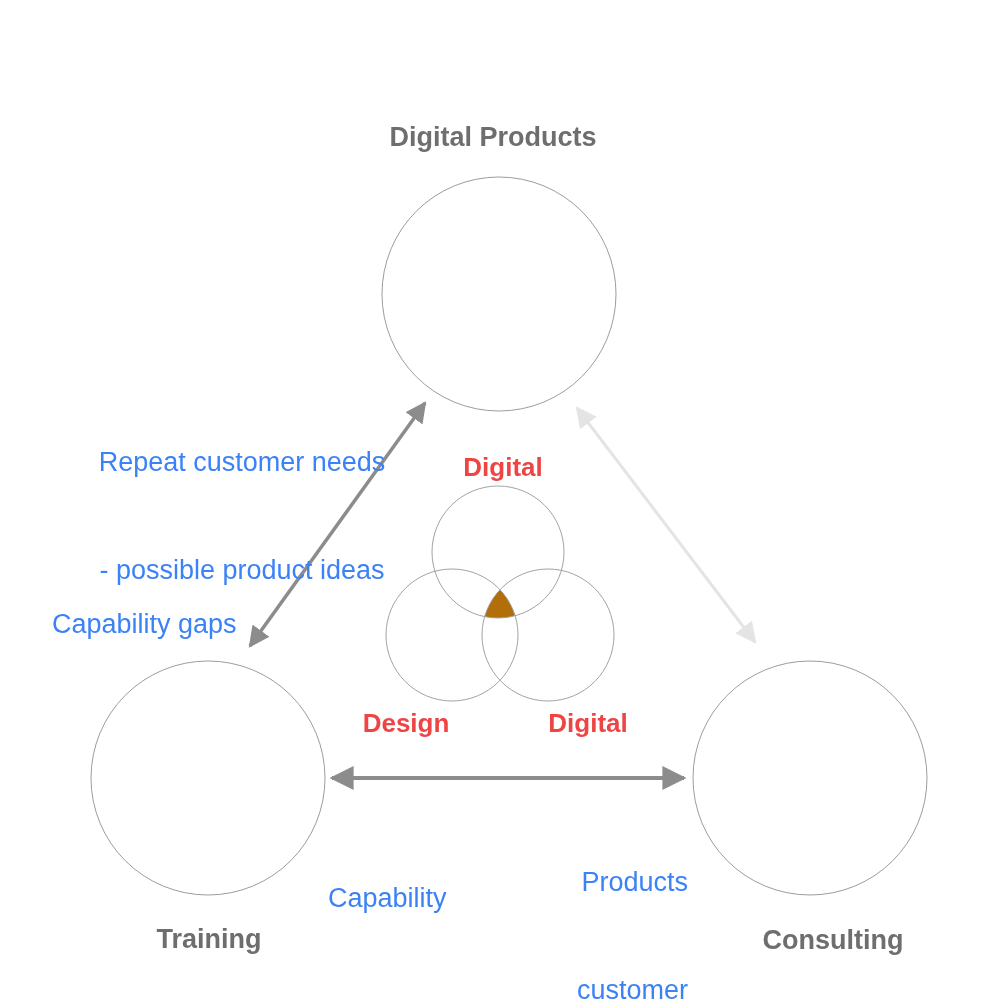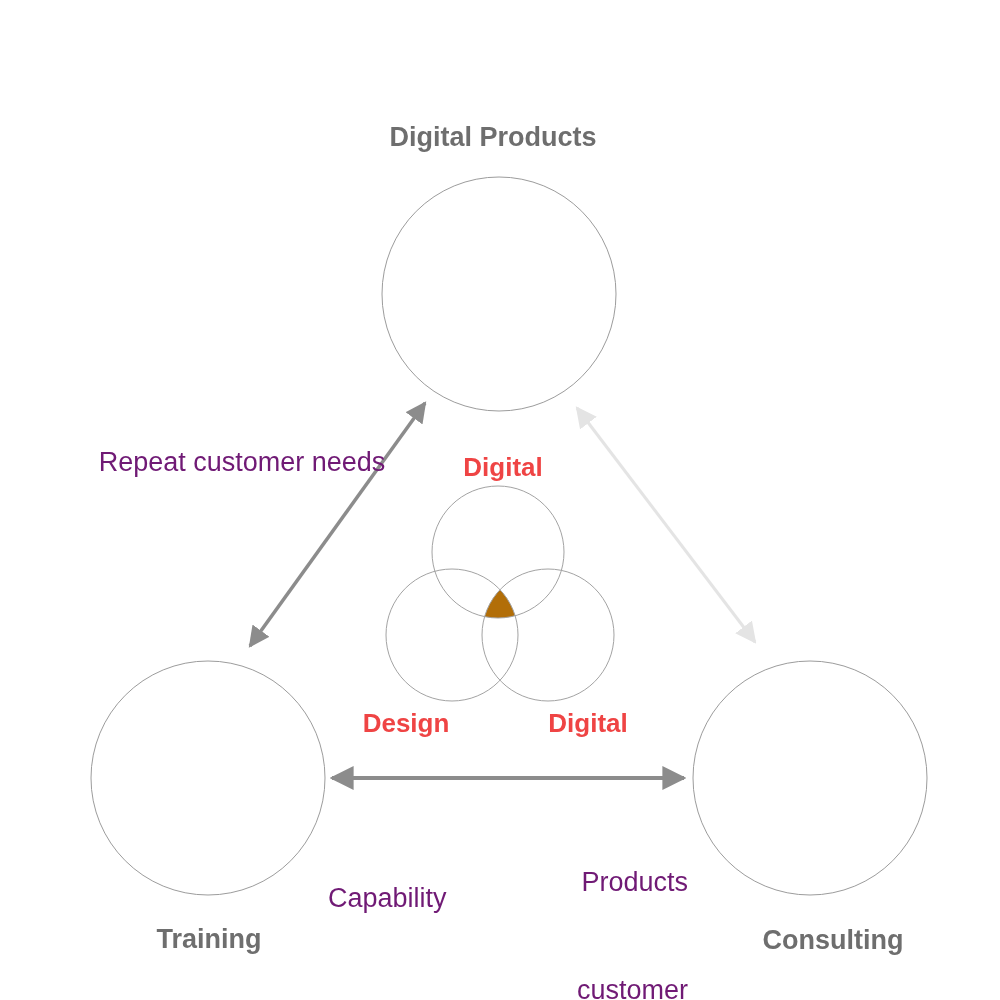--- a/index.html
+++ b/index.html
@@ -35,21 +35,21 @@
   .venn-label {
     font-size: 26px;
     font-weight: bold;
     color: #ef4444;
     transform: translateX(-50%);
     line-height: 1.15;
   }
   .annot {
     font-size: 27px;
     font-weight: normal;
-    color: #701a75;
+    color: #3b82f6;
     line-height: 36px;
   }
   .annot.centered {
     transform: translateX(-50%);
     text-align: center;
   }
   .annot.right-al {
     text-align: right;
   }
 </style>
@@ -96,22 +96,24 @@
   <div class="lbl node-label" style="left:493px; top:86px;">Digital Products</div>
   <div class="lbl node-label" style="left:209px; top:888px;">Training</div>
   <div class="lbl node-label" style="left:833px; top:889px;">Consulting</div>
 
   <div class="lbl venn-label" style="left:503px; top:417px;">Digital</div>
   <div class="lbl venn-label" style="left:406px; top:673px;">Design</div>
   <div class="lbl venn-label" style="left:588px; top:673px;">Digital</div>
 
   <div class="lbl annot centered" style="left:242px; top:336px;">
     <div>Repeat customer needs</div>
+    <div>- possible product ideas</div>
   </div>
 
+  <div class="lbl annot" style="left:52px; top:570px;">Capability gaps</div>
 
   <div class="lbl annot" style="left:328px; top:772px;">
     <div>Capability</div>
   </div>
 
   <div class="lbl annot right-al" style="right:312px; top:756px;">
     <div>Products</div>
     <div>customer</div>
     
   </div>

